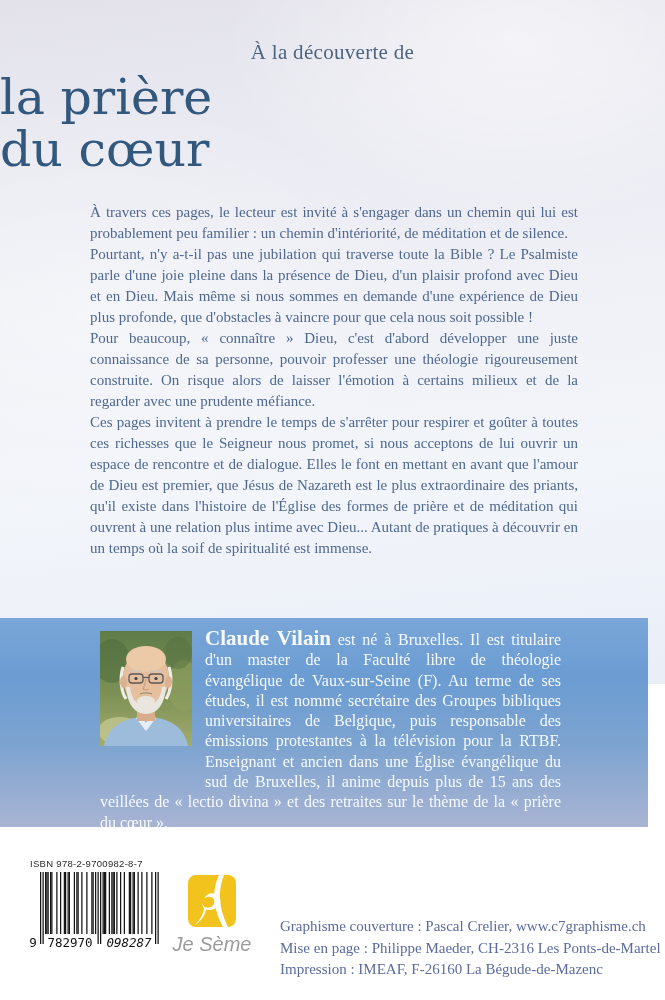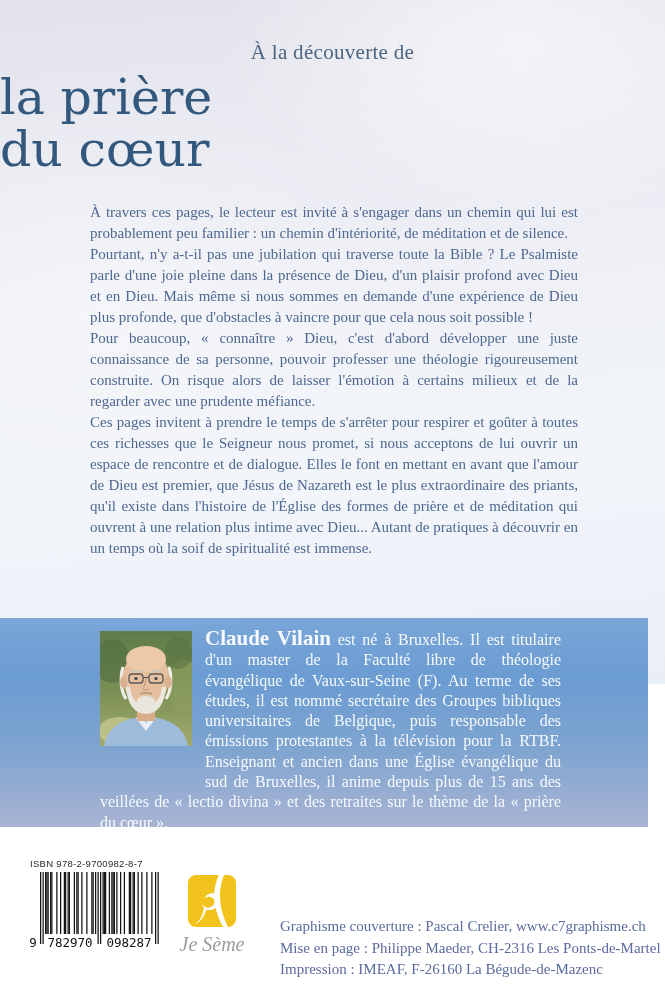--- a/index.html
+++ b/index.html
@@ -61,26 +61,26 @@
     font-family:"Liberation Sans", sans-serif;
     font-size:9.5px; color:#2a2a2a; letter-spacing:0.3px;
   }
   .barcode-wrap { position:relative; margin-top:3px; padding-left:10px; height:86px; width:140px; }
   .barcode-digits {
     position:absolute; font-family:"DejaVu Sans Mono", monospace;
     font-size:12.5px; color:#111; text-align:center; background:#fff; line-height:13px;
   }
   .digit-first { left:-2px; top:64px; width:10px; background:transparent; }
   .digit-left  { left:14px;  top:64px; width:52px; }
-  .digit-right { left:73px; top:64px; width:52px; }
+  .digit-right { left:73px; top:64px; width:52px;font-style:italic; }
 
   .logo-block { position:absolute; left:170px; top:48px; width:84px; text-align:center; }
   .logo-mark { display:inline-block; }
   .logo-wordmark {
-    margin-top:2px; font-family:Liberation Serif, serif; font-style:italic;
+    margin-top:2px; font-family:Liberation Sans, sans-serif; font-style:italic;
     font-size:20px; color:#9b9b9b;
   }
 
   .credits { position:absolute; left:280px; top:60px;margin-top:29px; }
   .credits div {
     font-size:15px; line-height:21.5px; color:#5b6b9e;
   }
 </style>
 </head>
 <body>

